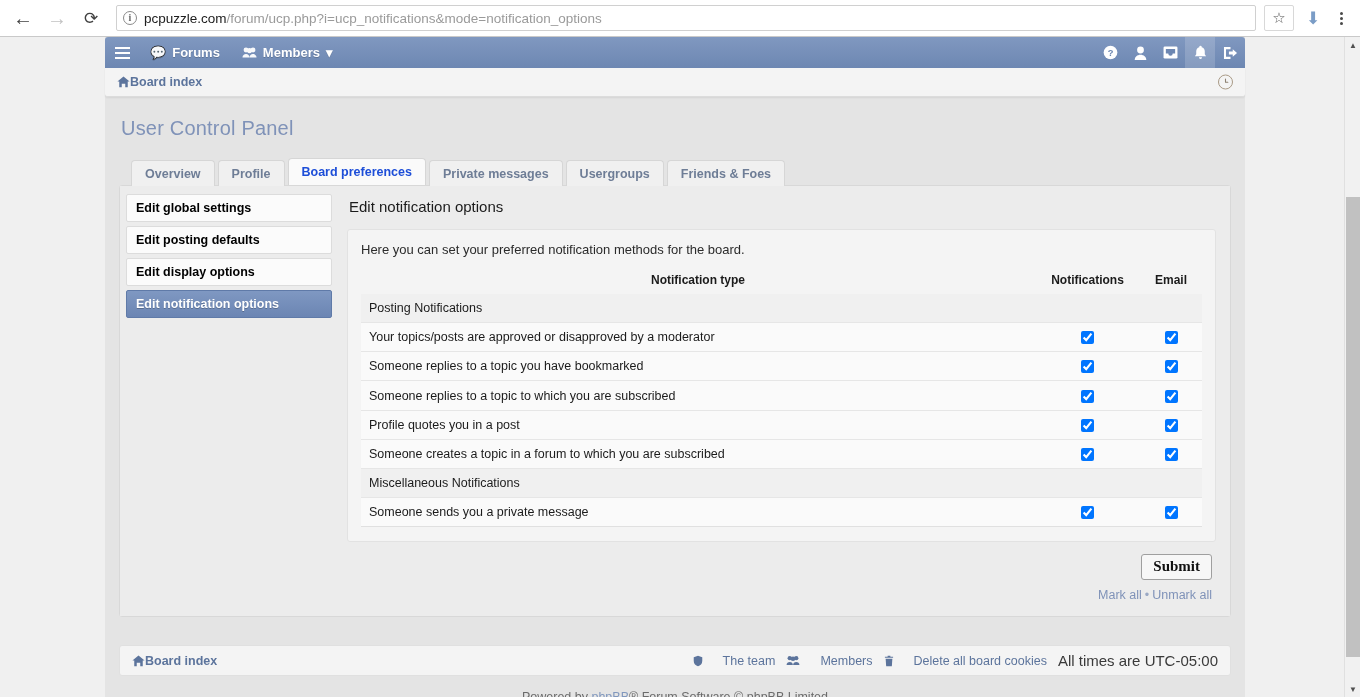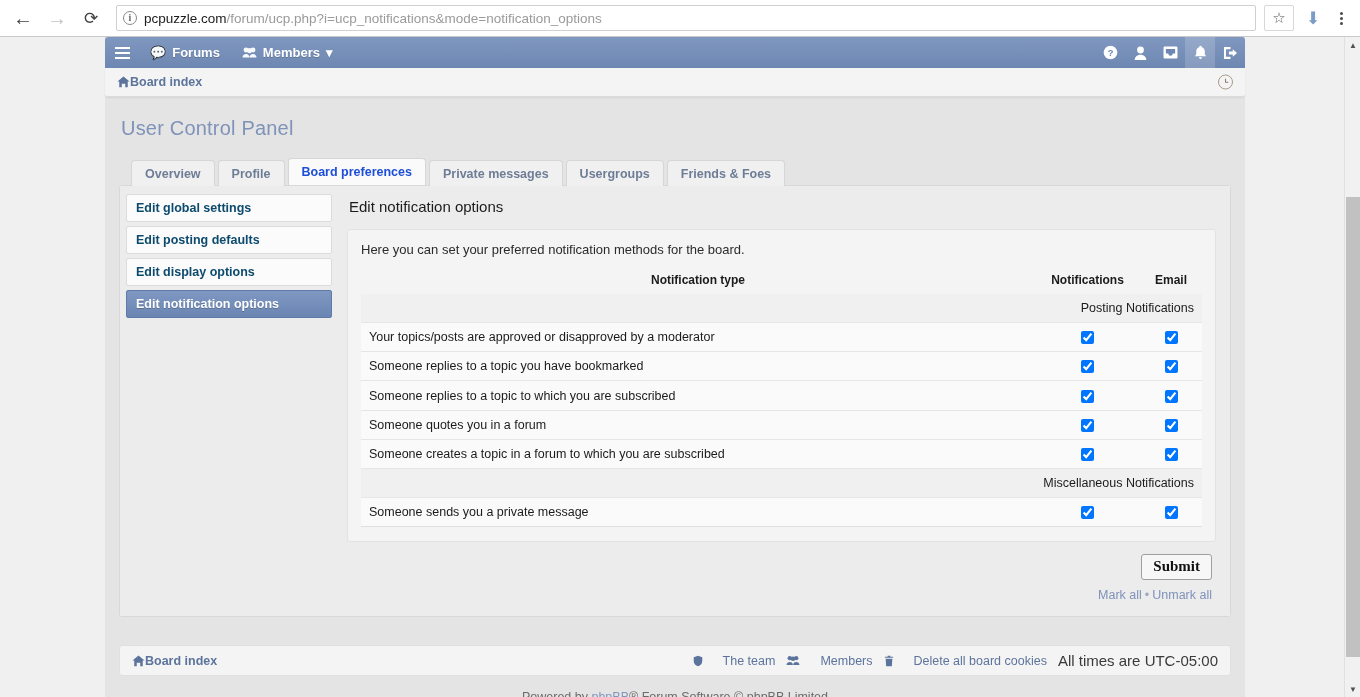--- a/index.html
+++ b/index.html
@@ -206,21 +206,21 @@
     background: #ececec;
   }
   .menu-item {
     display: block;
     background: #fbfbfb;
     border: 1px solid #dcdcdc;
     border-radius: 2px;
     margin-bottom: 4px;
     padding: 6px 9px;
     font-size: 12.5px; font-weight: bold;
-    color: #0c4a6e;
+    color: #000000;
     cursor: pointer;
   }
   .menu-item.active {
     background: linear-gradient(to bottom, #7f98c2, #6b85b3);
     border-color: #5f7aa8;
     color: #ffffff;
     text-shadow: 0 1px 0 rgba(0,0,0,.22);
   }
 
   
@@ -254,21 +254,21 @@
   th.c-type { text-align: center; }
   th.c-noti { width: 105px; text-align: center; }
   th.c-mail { width: 62px; text-align: center; }
 
   table.nt td {
     font-size: 12.5px; color: #1b1b1b;
     padding: 7px 8px;
     border-bottom: 1px solid #e6e6e6;
     background: #fafafa;
   }
-  table.nt tr.grp td { background: #f0f0f0; text-align: right; }
+  table.nt tr.grp td { background: #f0f0f0; }
   table.nt tr:last-child td { border-bottom: 1px solid #e0e0e0; }
   td.ck { text-align: center; }
 
   input[type=checkbox] {
     width: 13px; height: 13px;
     margin: 0; vertical-align: middle;
     cursor: pointer;
   }
 
   .actions {
@@ -478,21 +478,21 @@
                   <td class="ck"><input type="checkbox" checked="" style=""></td>
                 </tr>
 
                 <tr>
                   <td>Someone replies to a topic to which you are subscribed</td>
                   <td class="ck"><input type="checkbox" checked="" style=""></td>
                   <td class="ck"><input type="checkbox" checked="" style=""></td>
                 </tr>
 
                 <tr>
-                  <td>Someone quotes you in a forum</td>
+                  <td>Profile quotes you in a post</td>
                   <td class="ck"><input type="checkbox" checked="" style=""></td>
                   <td class="ck"><input type="checkbox" checked="" style=""></td>
                 </tr>
 
                 <tr>
                   <td>Someone creates a topic in a forum to which you are subscribed</td>
                   <td class="ck"><input type="checkbox" checked="" style=""></td>
                   <td class="ck"><input type="checkbox" checked="" style=""></td>
                 </tr>
 

